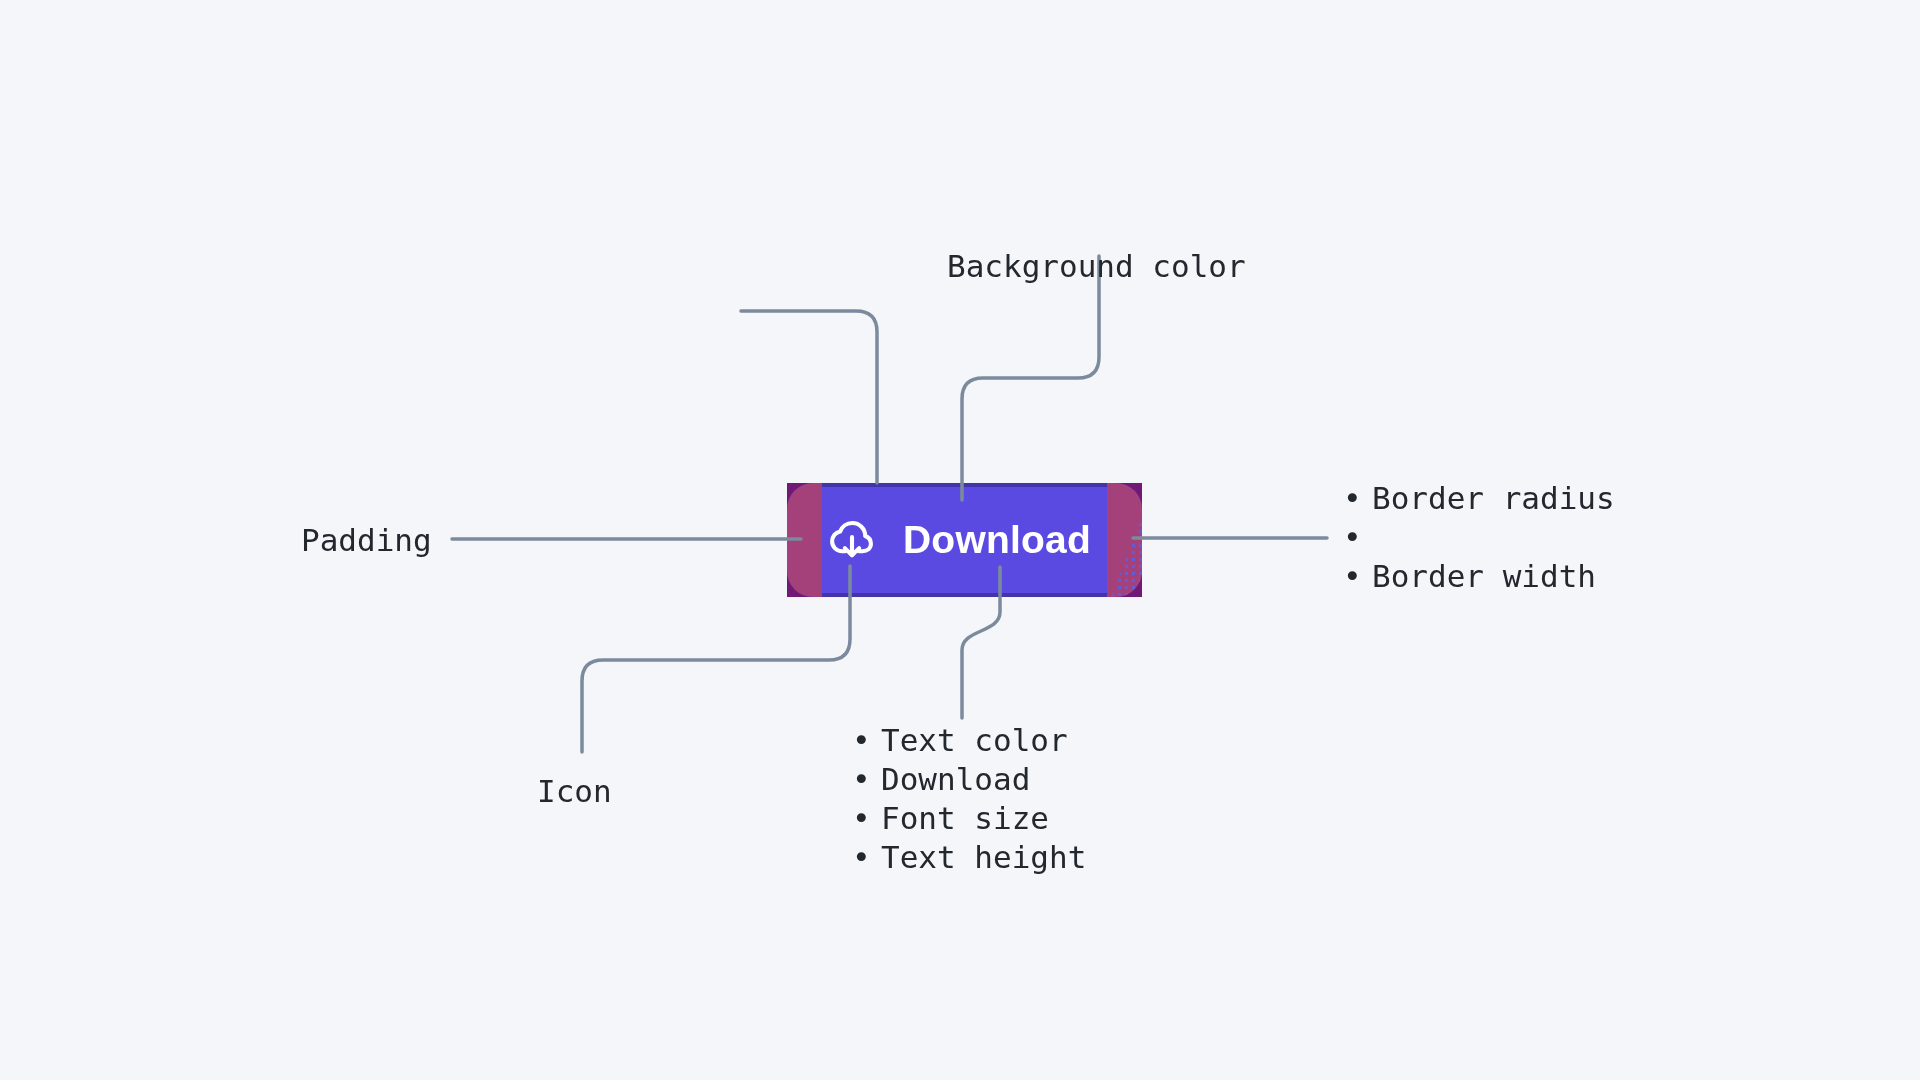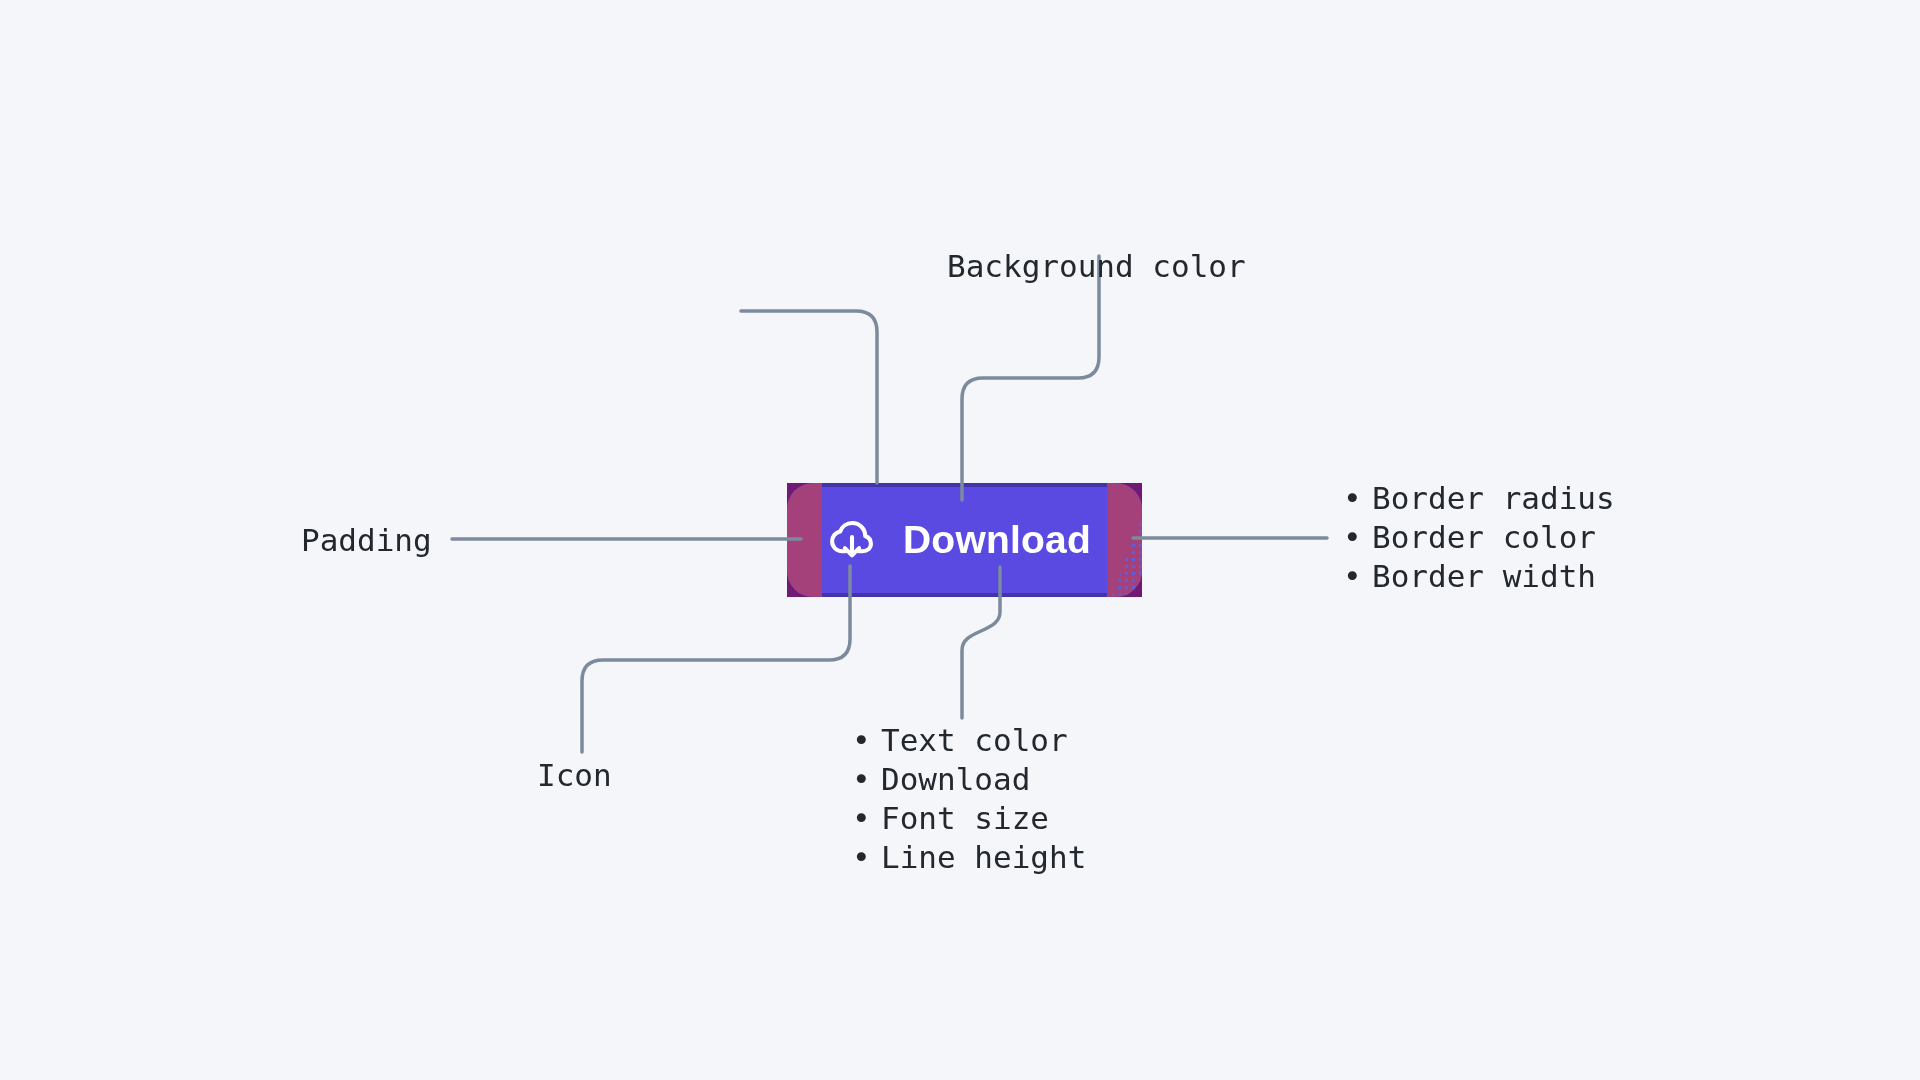--- a/index.html
+++ b/index.html
@@ -88,30 +88,29 @@
     <path d="M741 311 H856 Q877 311 877 332 V483" stroke="#7C8A9D"></path>
     <path d="M1099 256 V357 Q1099 378 1078 378 H983 Q962 378 962 399 V500" stroke="#7C8A9D"></path>
     <path d="M452 539 H801" stroke="#7C8A9D"></path>
     <path d="M1133 538 H1327" stroke="#7C8A9D"></path>
     <path d="M850 566 V639 Q850 660 829 660 H603 Q582 660 582 681 V752" stroke="#7C8A9D"></path>
     <path d="M1000 567 V612 C1000 633 962 629 962 650 V718" stroke="#7C8A9D"></path>
   </svg>
 
   <div class="anno" style="left:947px; top:200px;margin-top:47px;">Background color</div>
   <div class="anno" style="left:301px; top:521px;text-align:right;">Padding</div>
-  <div class="anno" style="left:537px; top:756px;">Icon</div>
+  <div class="anno" style="left:537px; top:772px;">Icon</div>
 
   <div class="bullet-list" style="left:1343px; top:479px;">
     <div class="bullet-row">
       <span class="bullet-glyph">•</span>
       <span>Border radius</span>
     </div>
     <div class="bullet-row">
       <span class="bullet-glyph">•</span>
-      <span>Border color</span>
     </div>
     <div class="bullet-row">
       <span class="bullet-glyph">•</span>
       <span>Border width</span>
     </div>
   </div>
 
   <div class="bullet-list" style="left:852px; top:721px;">
     <div class="bullet-row">
       <span class="bullet-glyph">•</span>
@@ -120,17 +119,17 @@
     <div class="bullet-row">
       <span class="bullet-glyph">•</span>
       <span>Download</span>
     </div>
     <div class="bullet-row">
       <span class="bullet-glyph">•</span>
       <span>Font size</span>
     </div>
     <div class="bullet-row">
       <span class="bullet-glyph">•</span>
-      <span>Line height</span>
+      <span>Text height</span>
     </div>
   </div>
 
 </div>
 
 </body></html>

